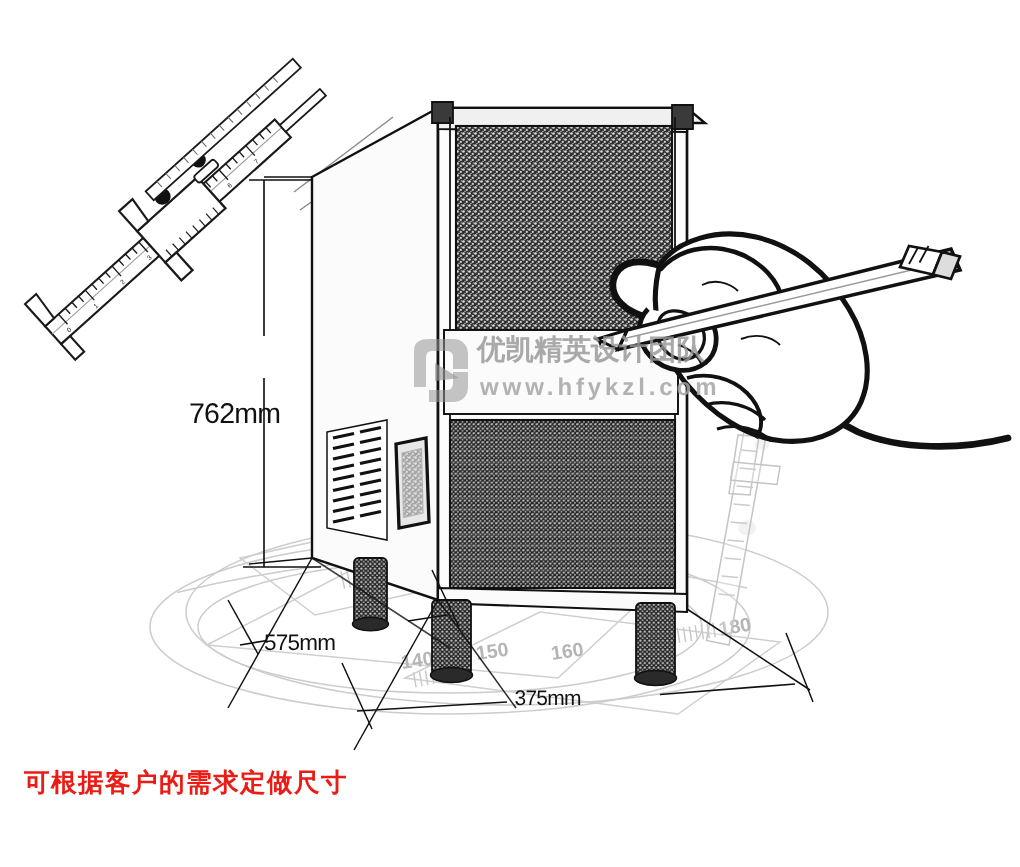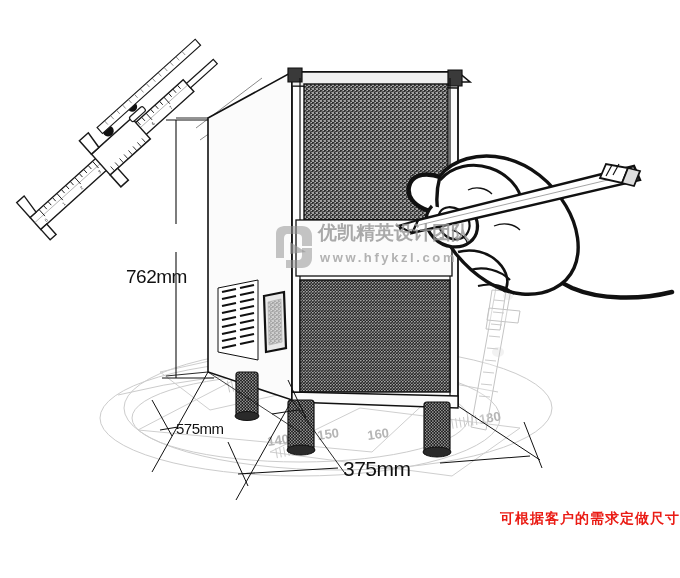--- a/index.html
+++ b/index.html
@@ -26,28 +26,28 @@
   }
   .dim-label {
     position: absolute;
     font-family: "Liberation Sans", sans-serif;
     color: #111111;
     white-space: nowrap;
     letter-spacing: -0.5px;
   }
   #dim-height-label { left: 126px; top: 230px; font-size: 19px; margin-top: 36px; }
   #dim-depth-label  { left: 176px; top: 420px; font-size: 15px; }
-  #dim-width-label  { left: 343px; top: 457px; font-size: 21px; }
+  #dim-width-label  { left: 343px; top: 457px; font-size: 14px; }
   #custom-note {
     position: absolute;
-    left: 0;
+    left: 16px;
     right: 0;
     top: 510px;
-    text-align: right;
-    font-size: 14px;
+    text-align: left;
+    font-size: 17px;
     font-weight: bold;
     color: #ea1c15;
     letter-spacing: 1px;
     font-family: "DejaVu Sans", sans-serif;
   }
   #watermark {
     position: absolute;
     left: 272px;
     top: 218px;
     width: 196px;
@@ -62,21 +62,21 @@
     font-weight: bold;
     color: rgba(150,150,150,0.82);
     font-family: "DejaVu Sans", sans-serif;
     letter-spacing: 0px;
     white-space: nowrap;
   }
   #wm-url {
     position: absolute;
     left: 48px;
     top: 32px;
-    font-size: 13px;
+    font-size: 16px;
     font-weight: bold;
     color: rgba(165,165,165,0.85);
     letter-spacing: 2.6px;
     white-space: nowrap;
     font-family: "Liberation Sans", sans-serif;
   }
   #wm-logo {
     position: absolute;
     left: 0px;
     top: 6px;

